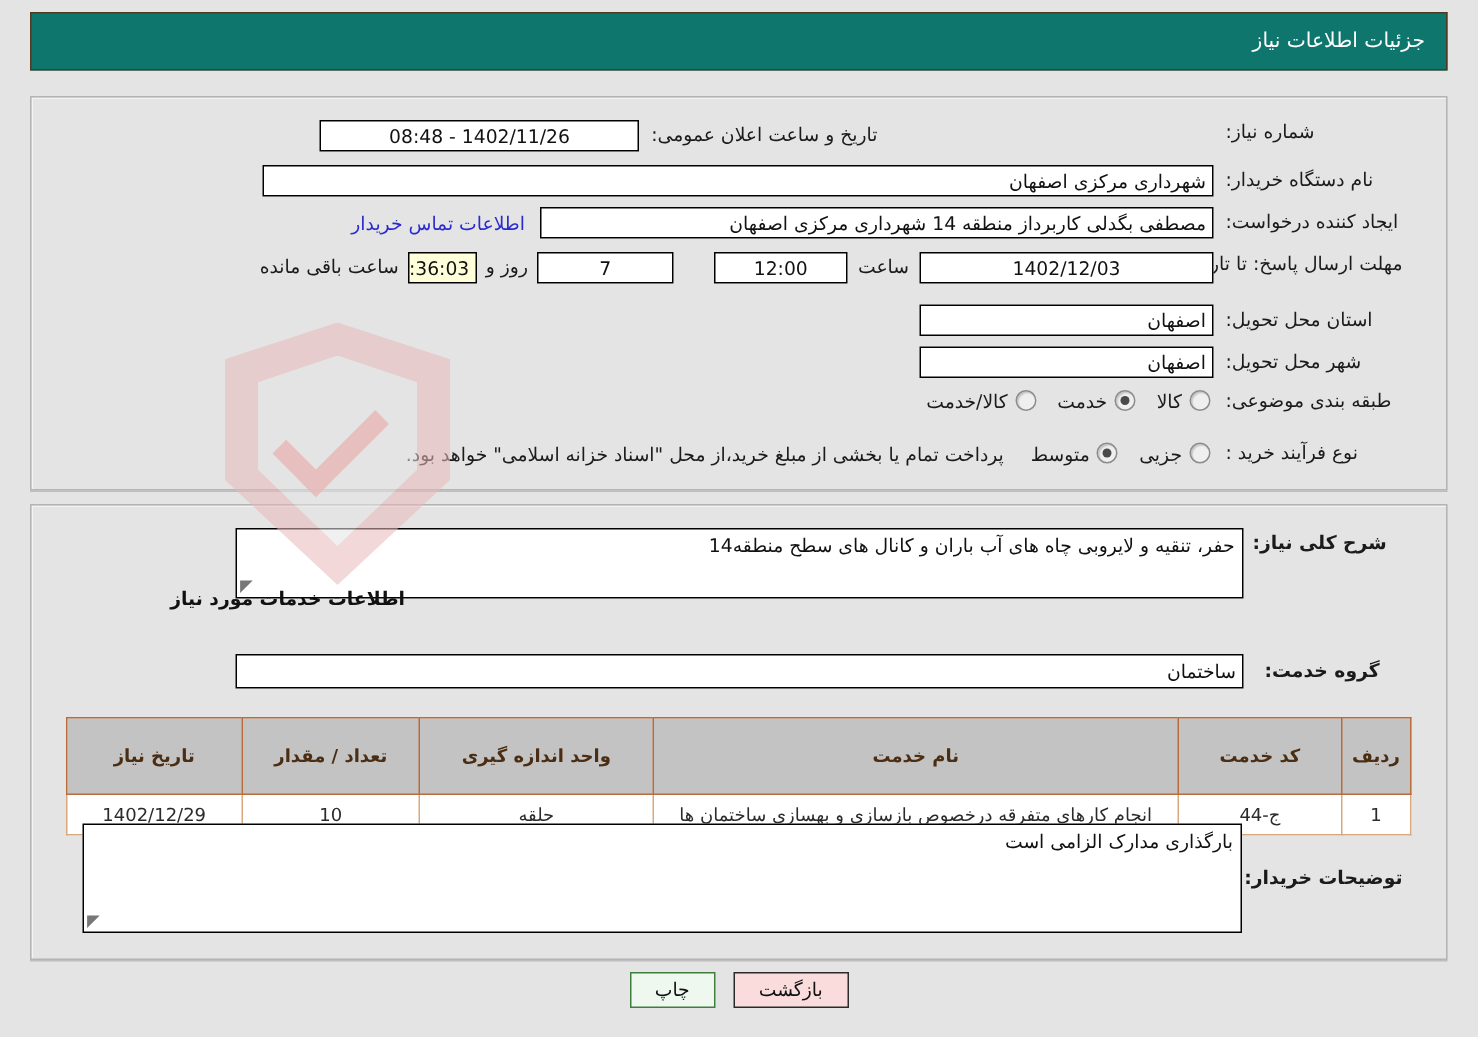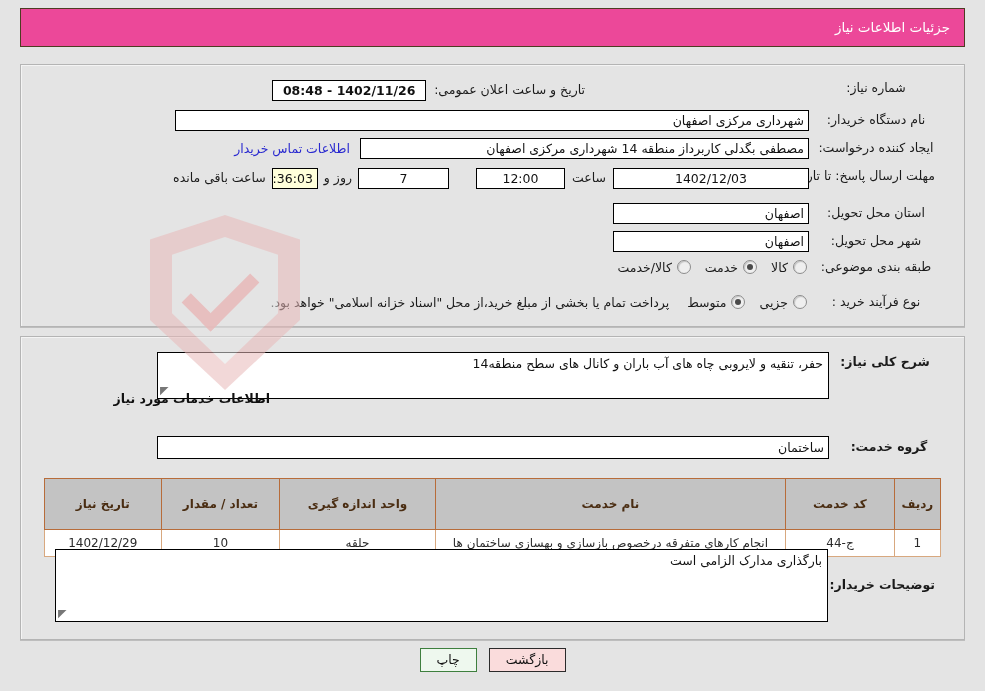--- a/index.html
+++ b/index.html
@@ -65,21 +65,21 @@
     white-space: nowrap;
   }
 
   
   .titlebar {
     position: absolute;
     left: 20px;
     top: 8px;
     width: 945px;
     height: 39px;
-    background: #ec4899;
+    background: #0f766e;
     border: 1px solid #4d3c22;
     box-sizing: border-box;
   }
   .titlebar .t {
     color: #ffffff;
     font-size: 13.5px;
     line-height: 37px;
     padding-right: 14px;
     text-align: right;
   }
@@ -94,21 +94,21 @@
     box-shadow: inset 1px 1px 0 #f4f4f4, 0 1px 0 #bdbdbd;
   }
   #panel-top    { top: 64px;  width: 945px; height: 263px; }
   #panel-bottom { top: 336px; width: 945px; height: 304px; }
 
   
   .row { position: absolute; display: flex; align-items: center; }
   .lbl {
     color: #1b1b1b;
     font-size: 12.5px;
-    text-align: center;
+    text-align: left;
     white-space: nowrap;
     line-height: 1.35;
   }
   .lbl.two { line-height: 1.15; }
   .fld {
     box-sizing: border-box;
     background: #ffffff;
     border: 1px solid #000000;
     height: 21px;
     font-size: 12.5px;
@@ -244,21 +244,21 @@
     <div class="t">جزئیات اطلاعات نیاز</div>
   </div>
 
   <div class="panel" id="panel-top"></div>
 
   <div class="row" style="top:80px; right:50px;">
     <div class="lbl" style="width:118px;">شماره نیاز:</div>
   </div>
   <div class="row" style="top:80px; right:400px;">
     <div class="lbl" style="margin-left:8px;">تاریخ و ساعت اعلان عمومی:</div>
-    <div class="fld center" style="width:154px;font-weight:bold;">1402/11/26 - 08:48</div>
+    <div class="fld center" style="width:213px;">1402/11/26 - 08:48</div>
   </div>
 
   <div class="row" style="top:110px; right:50px;">
     <div class="lbl" style="width:118px;">نام دستگاه خریدار:</div>
     <div class="fld right" style="width:634px; margin-right:8px;">شهرداری مرکزی اصفهان</div>
   </div>
 
   <div class="row" style="top:138px; right:50px;">
     <div class="lbl" style="width:118px;">ایجاد کننده درخواست:</div>
     <div class="fld right" style="width:449px; margin-right:8px;">مصطفی بگدلی کاربرداز منطقه 14 شهرداری مرکزی اصفهان</div>

